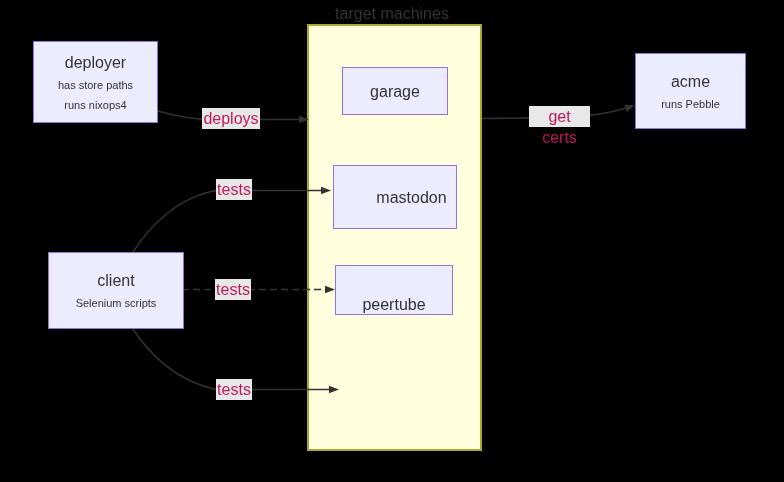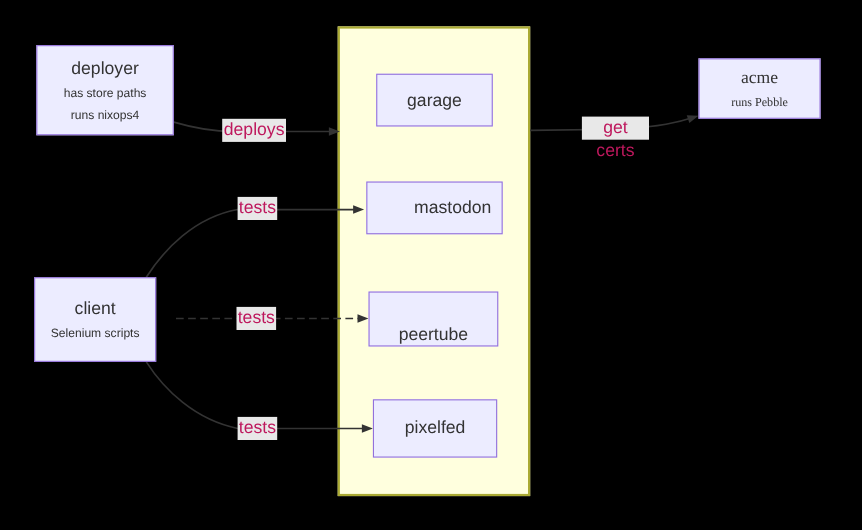--- a/index.html
+++ b/index.html
@@ -49,24 +49,24 @@
     flex-direction: column;
     align-items: center;
     justify-content: center;
     gap: 7px;
     text-align: center;
     z-index: 3;
   }
   .node .main-label { font-size: 16px; line-height: 19px; }
   .node .sub-label  { font-size: 11px; line-height: 13px; }
   .node-deployer { left: 33px;  top: 41px;  width: 125px; height: 82px; }
-  .node-client   { left: 31px;  top: 252px; width: 111px; height: 77px; }
-  .node-acme     { left: 635px; top: 53px;  width: 111px; height: 55px; font-family: Liberation Serif, serif; }
+  .node-client   { left: 48px;  top: 252px; width: 136px; height: 77px; }
+  .node-acme     { left: 635px; top: 53px;  width: 111px; height: 76px; }
   .node-garage   { left: 342px; top: 67px;  width: 106px; height: 48px; }
-  .node-mastodon { left: 333px; top: 165px; width: 124px; height: 48px; padding-left: 33px; }
+  .node-mastodon { left: 333px; top: 165px; width: 124px; height: 64px; padding-left: 33px; }
   .node-peertube { left: 335px; top: 265px; width: 118px; height: 50px; justify-content: flex-end; }
   .node-pixelfed { left: 339px; top: 363px; width: 113px; height: 53px; }
   .edge-label {
     position: absolute;
     background: #e8e8e8;
     color: #be185d;
     font-size: 16px;
     line-height: 21px;
     height: 21px;
     text-align: center;
@@ -77,20 +77,21 @@
   .lbl-tests-2  { left: 215px; top: 279px; width: 36px; }
   .lbl-tests-3  { left: 216px; top: 379px; width: 36px; }
   .lbl-getcerts { left: 529px; top: 106px; width: 61px; }
 </style>
 </head>
 <body>
 
 <div class="stage">
 
   <div class="cluster"></div>
+  <div class="cluster-title">target machines</div>
 
   <svg class="edges" viewBox="0 0 784 482" xmlns="http://www.w3.org/2000/svg">
     <g fill="none" stroke="#333333" stroke-width="1.5">
       <path d="M158,111 C180,117.5 194,119.5 212,119.5 L300,119.5"></path>
       <path d="M133,252 C149,227 177,197.5 216,190.5 L322,190.5"></path>
       <path stroke-dasharray="7,4" d="M160,289.5 L326,289.5"></path>
       <path d="M133,329 C149,354 177,381.5 216,389.5 L330,389.5"></path>
       <path d="M482,118.5 L560,117.5 C596,116 612,112.5 626,108"></path>
     </g>
     <g fill="#333333" stroke="none">
@@ -123,23 +124,20 @@
   </div>
 
   <div class="node node-mastodon">
     <div class="main-label">mastodon</div>
   </div>
 
   <div class="node node-peertube">
     <div class="main-label">peertube</div>
   </div>
 
-  <div class="node node-pixelfed">
-    <div class="main-label">pixelfed</div>
-  </div>
 
   <div class="edge-label lbl-deploys">deploys</div>
   <div class="edge-label lbl-tests-1">tests</div>
   <div class="edge-label lbl-tests-2">tests</div>
   <div class="edge-label lbl-tests-3">tests</div>
   <div class="edge-label lbl-getcerts">get certs</div>
 
 </div>
 
 </body></html>

